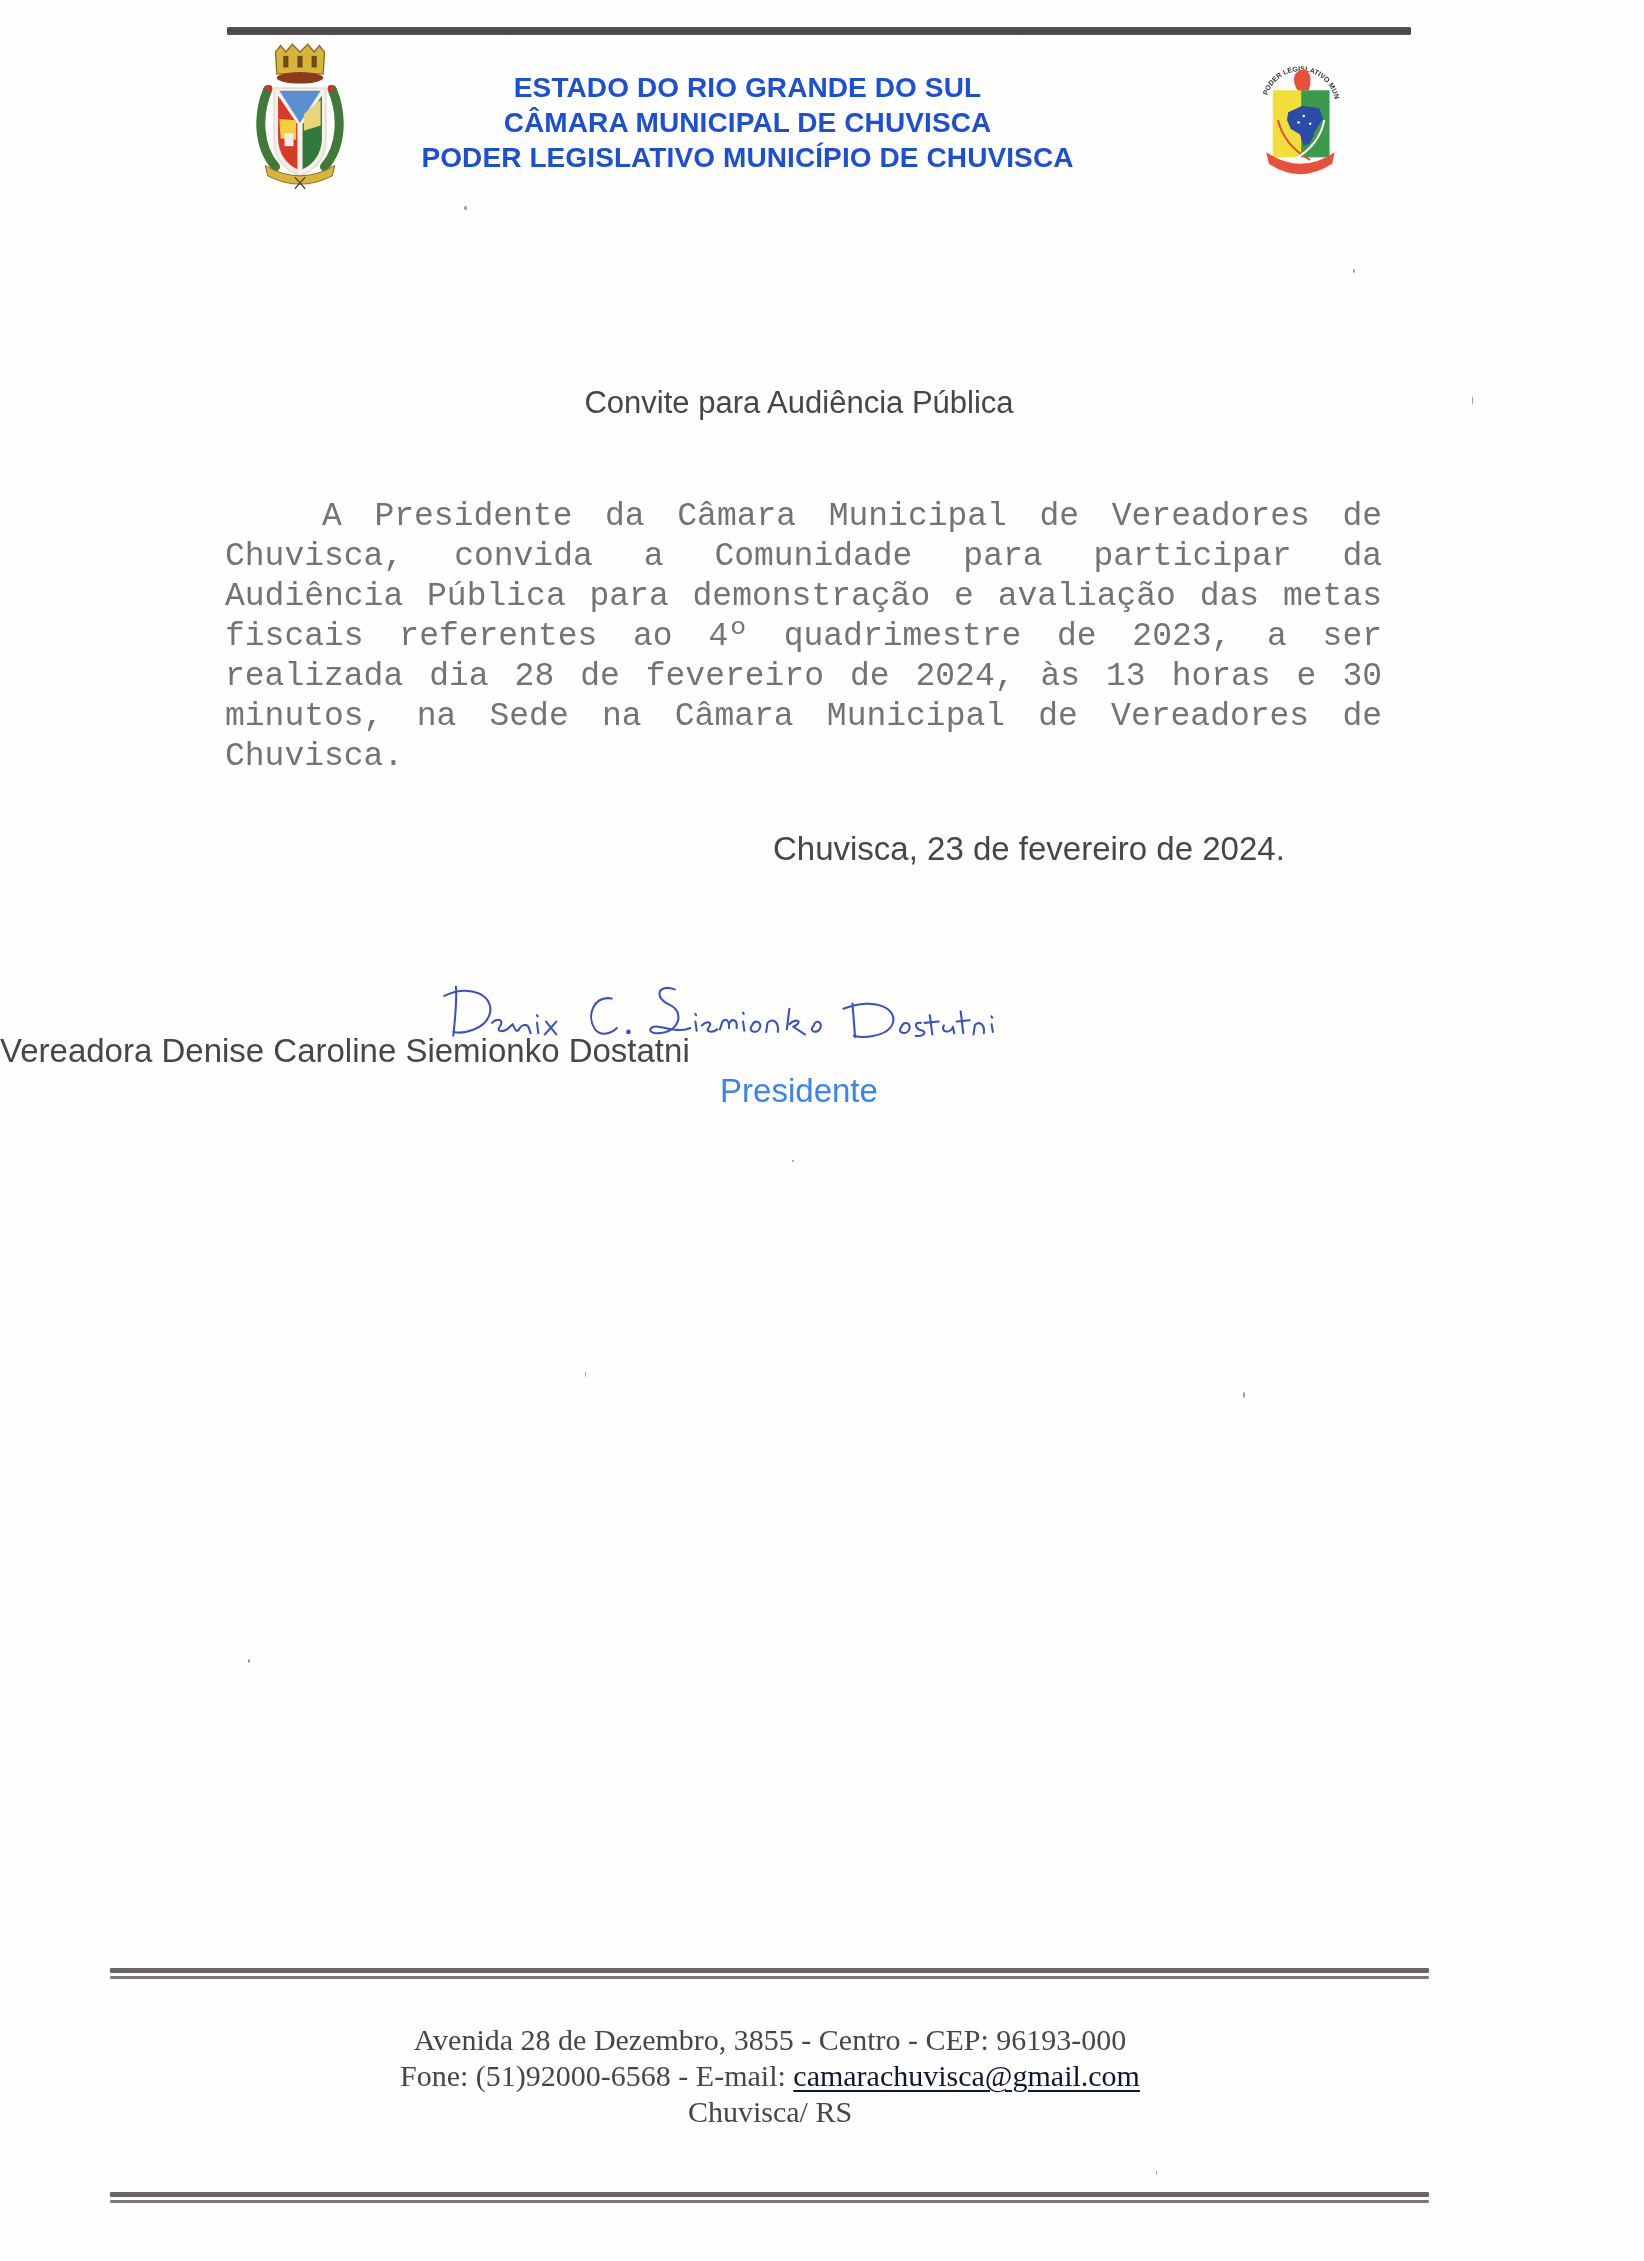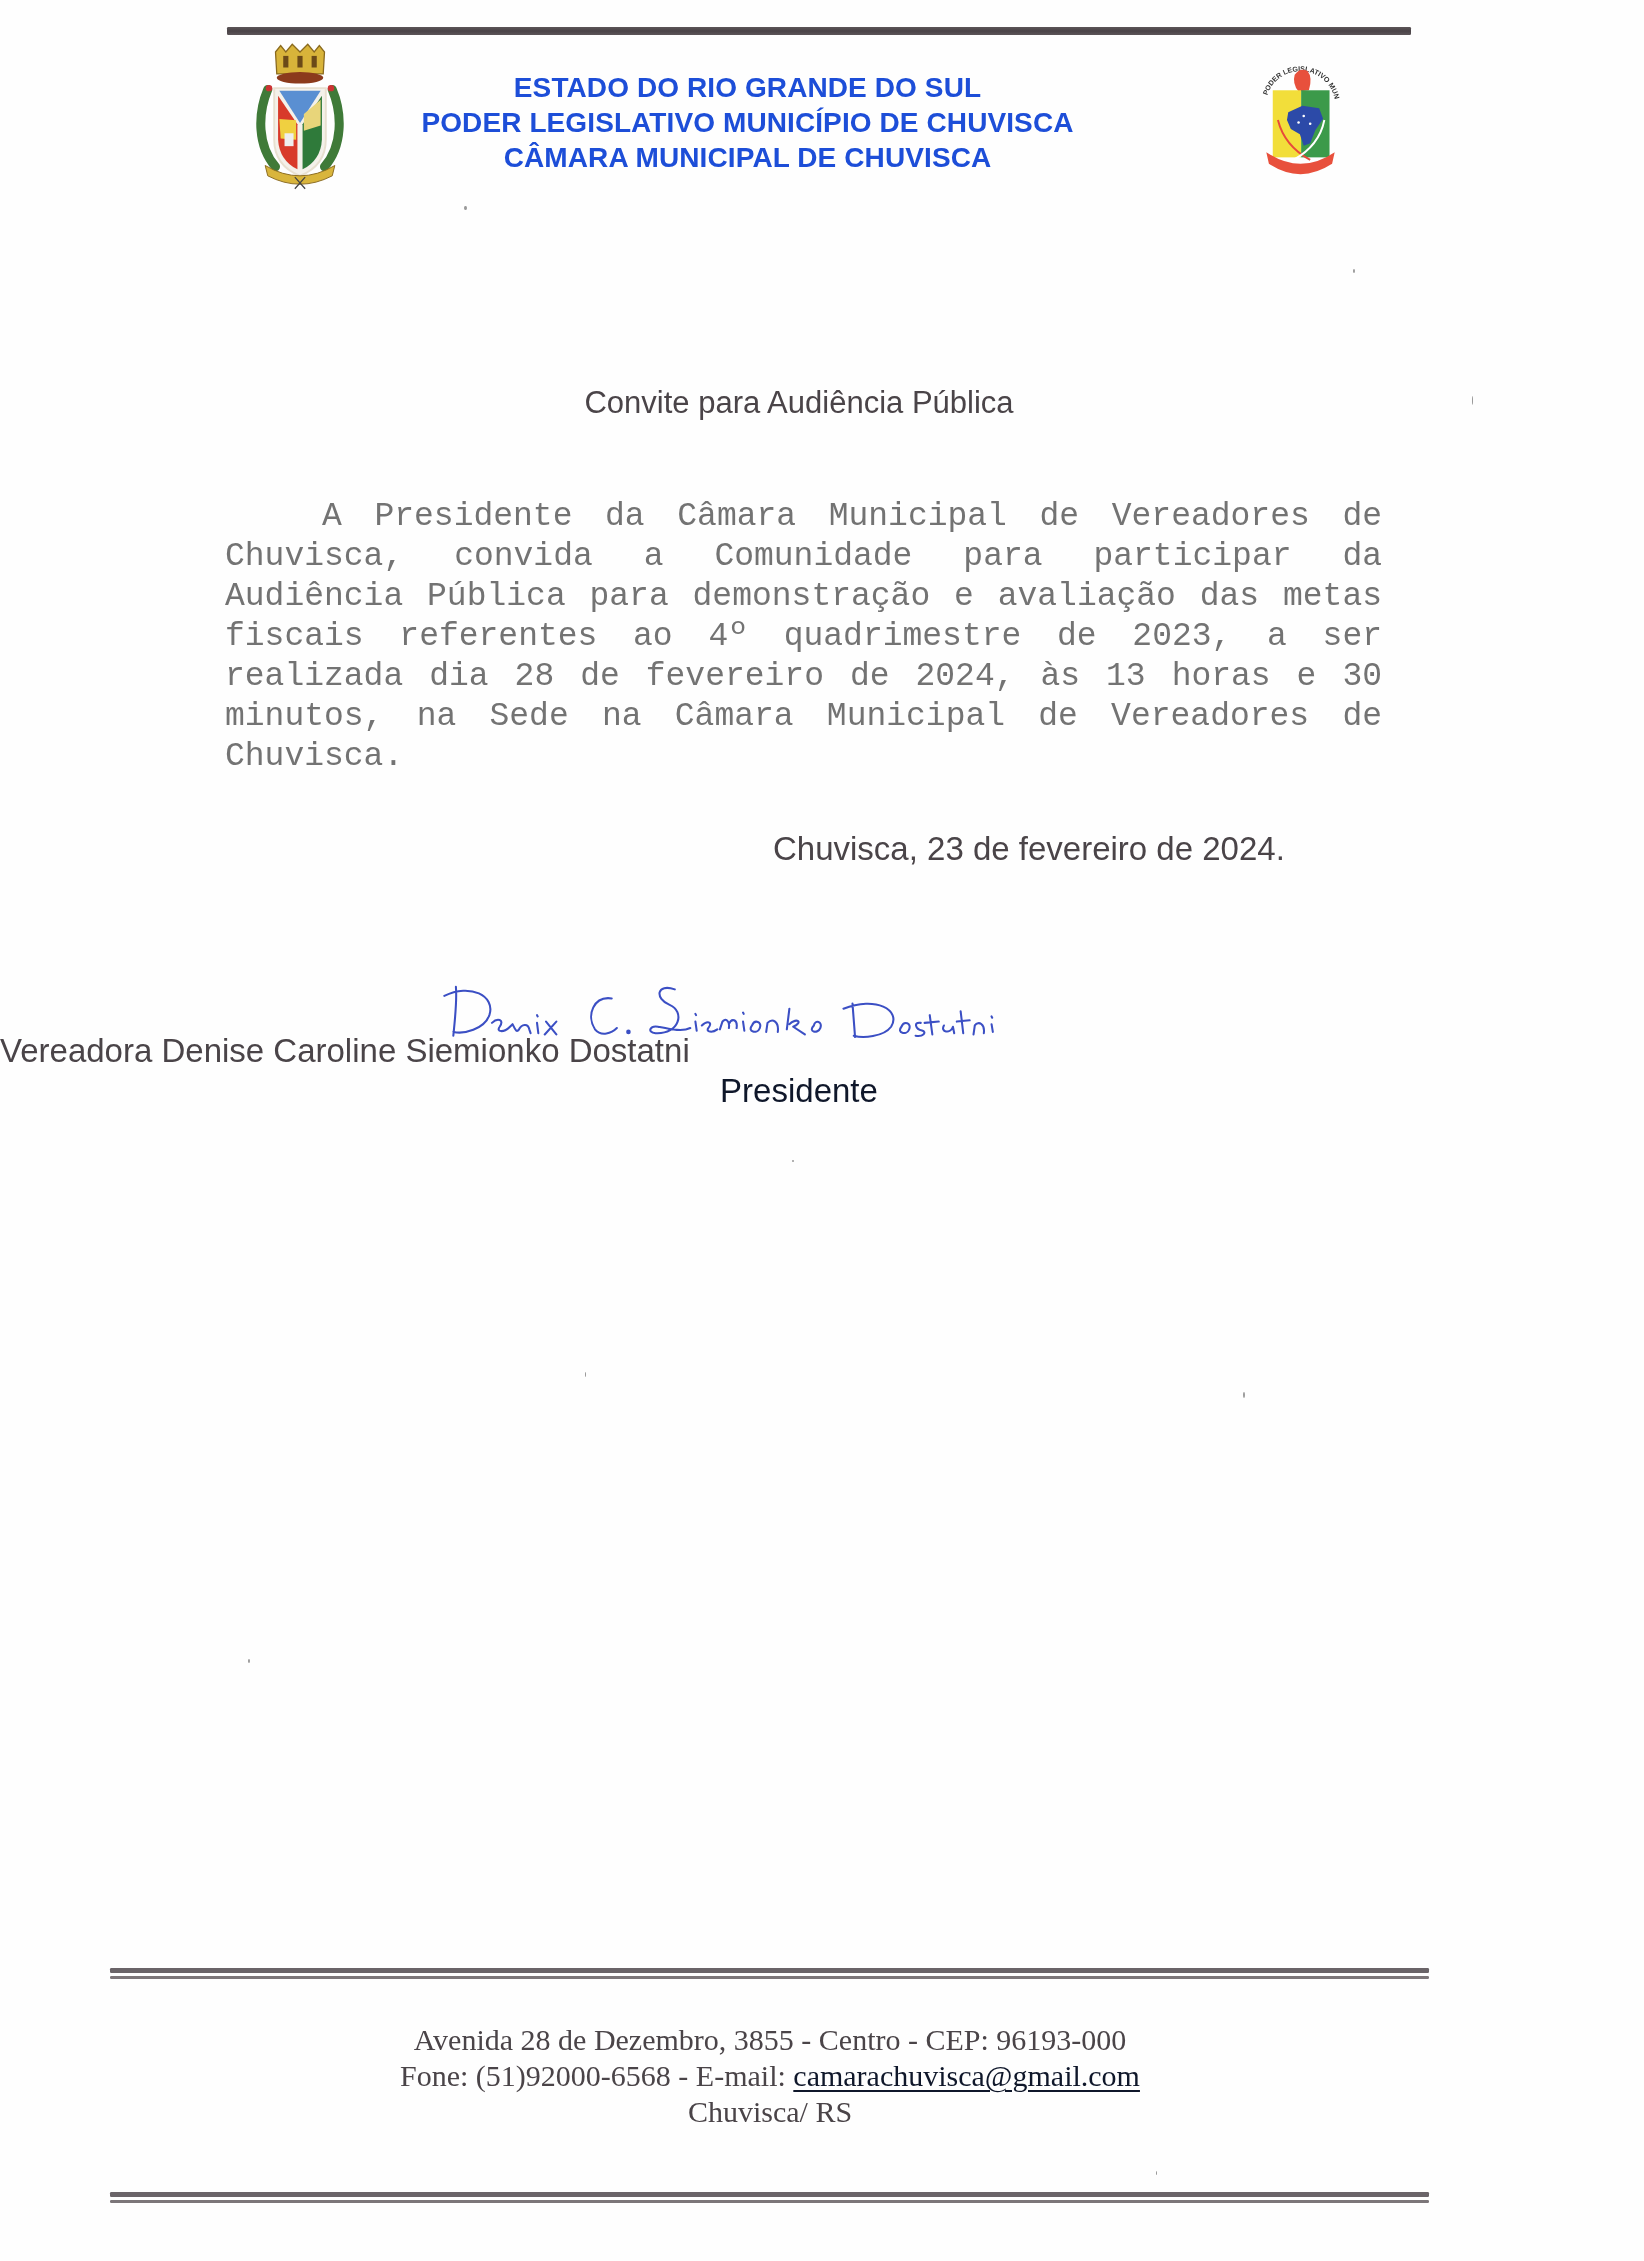--- a/index.html
+++ b/index.html
@@ -42,21 +42,21 @@
   .signature {
     position: absolute; left: 425px; top: 970px; width: 676px; height: 71px;
   }
 
   .sig-name {
     position: absolute; left: 0; top: 1031px; width: 1598px; text-align: left;
     font-family: "Liberation Sans", sans-serif; font-size: 33px; color: #4a4448; line-height: 40px;
   }
   .sig-role {
     position: absolute; left: 0; top: 1071px; width: 1598px; text-align: center;
-    font-family: "Liberation Sans", sans-serif; font-size: 33px; color: #0f172a; line-height: 40px;
+    font-family: "Liberation Sans", sans-serif; font-size: 33px; color: #3b82f6; line-height: 40px;
   }
 
   .double-rule { position: absolute; left: 110px; width: 1319px; }
   .double-rule .l1 { height: 4.5px; background: #6a6468; border-radius: 1.3px; }
   .double-rule .gap { height: 3.2px; }
   .double-rule .l2 { height: 3.2px; background: #7c7679; border-radius: 1.3px; }
 
   .footer {
     position: absolute; left: 0; top: 2022px; width: 1540px; text-align: center;
     font-family: "Liberation Serif", serif; color: #4a4448; font-size: 30px; line-height: 36px;
@@ -93,22 +93,22 @@
     <path d="M72 126 L102 82 L102 150 Q100 182 72 196 Z" fill="#2f7a3a"></path>
     <path d="M74 110 L100 88 L100 128 L74 136 Z" fill="#e8d57a"></path>
     <path d="M44 140 L58 140 L58 160 L44 160 Z" fill="#eeeeee"></path>
 
     <path d="M14 190 Q68 222 122 190 L118 206 Q68 232 18 206 Z" fill="#d9b53c" stroke="#8a6a1e" stroke-width="1.5"></path>
     <path d="M60 208 L76 226 M76 208 L60 226" stroke="#444" stroke-width="2"></path>
   </svg>
 
   <div class="header-text">
     <div>ESTADO DO RIO GRANDE DO SUL</div>
+    <div>CÂMARA MUNICIPAL DE CHUVISCA</div>
     <div>PODER LEGISLATIVO MUNICÍPIO DE CHUVISCA</div>
-    <div>CÂMARA MUNICIPAL DE CHUVISCA</div>
   </div>
 
   <svg class="crest-right" viewBox="0 0 150 200">
     <defs>
       <path id="ringArc" d="M22 78 A54 54 0 0 1 128 78"></path>
     </defs>
     <text font-family="Liberation Sans, sans-serif" font-size="11" font-weight="bold" fill="#333">
       <textPath href="#ringArc" startOffset="4%">PODER LEGISLATIVO MUNICIPAL</textPath>
     </text>
 

